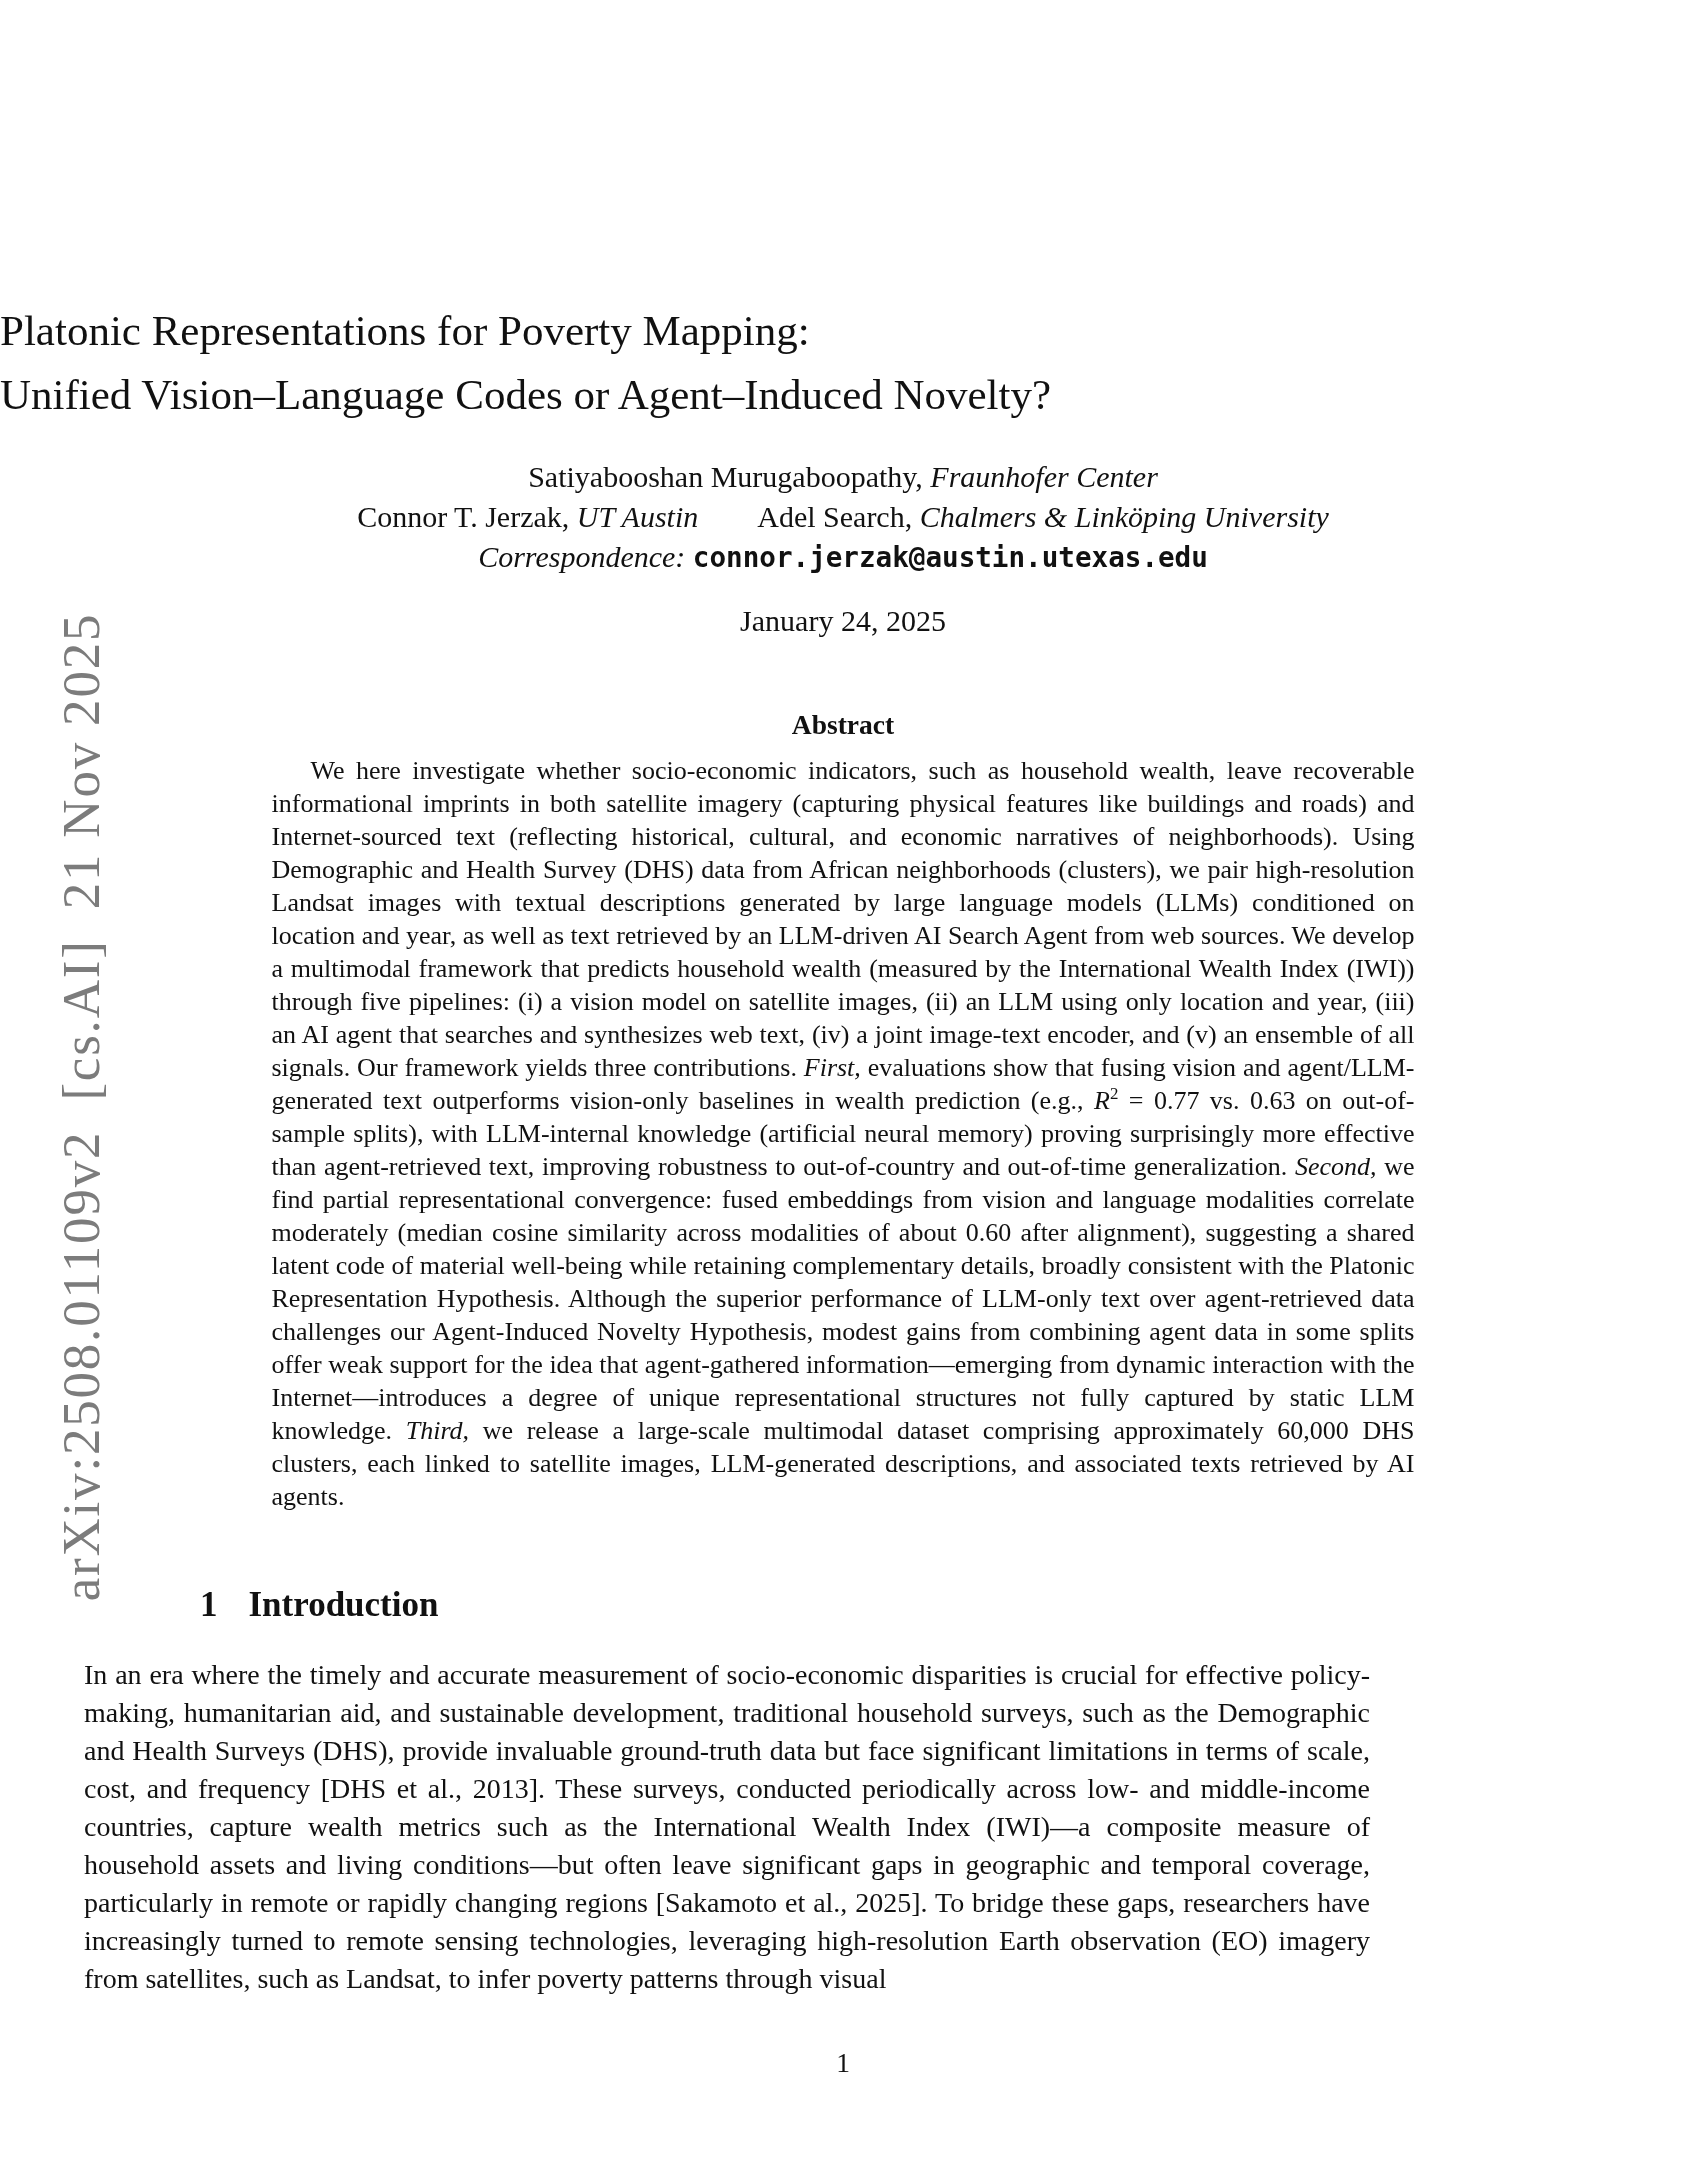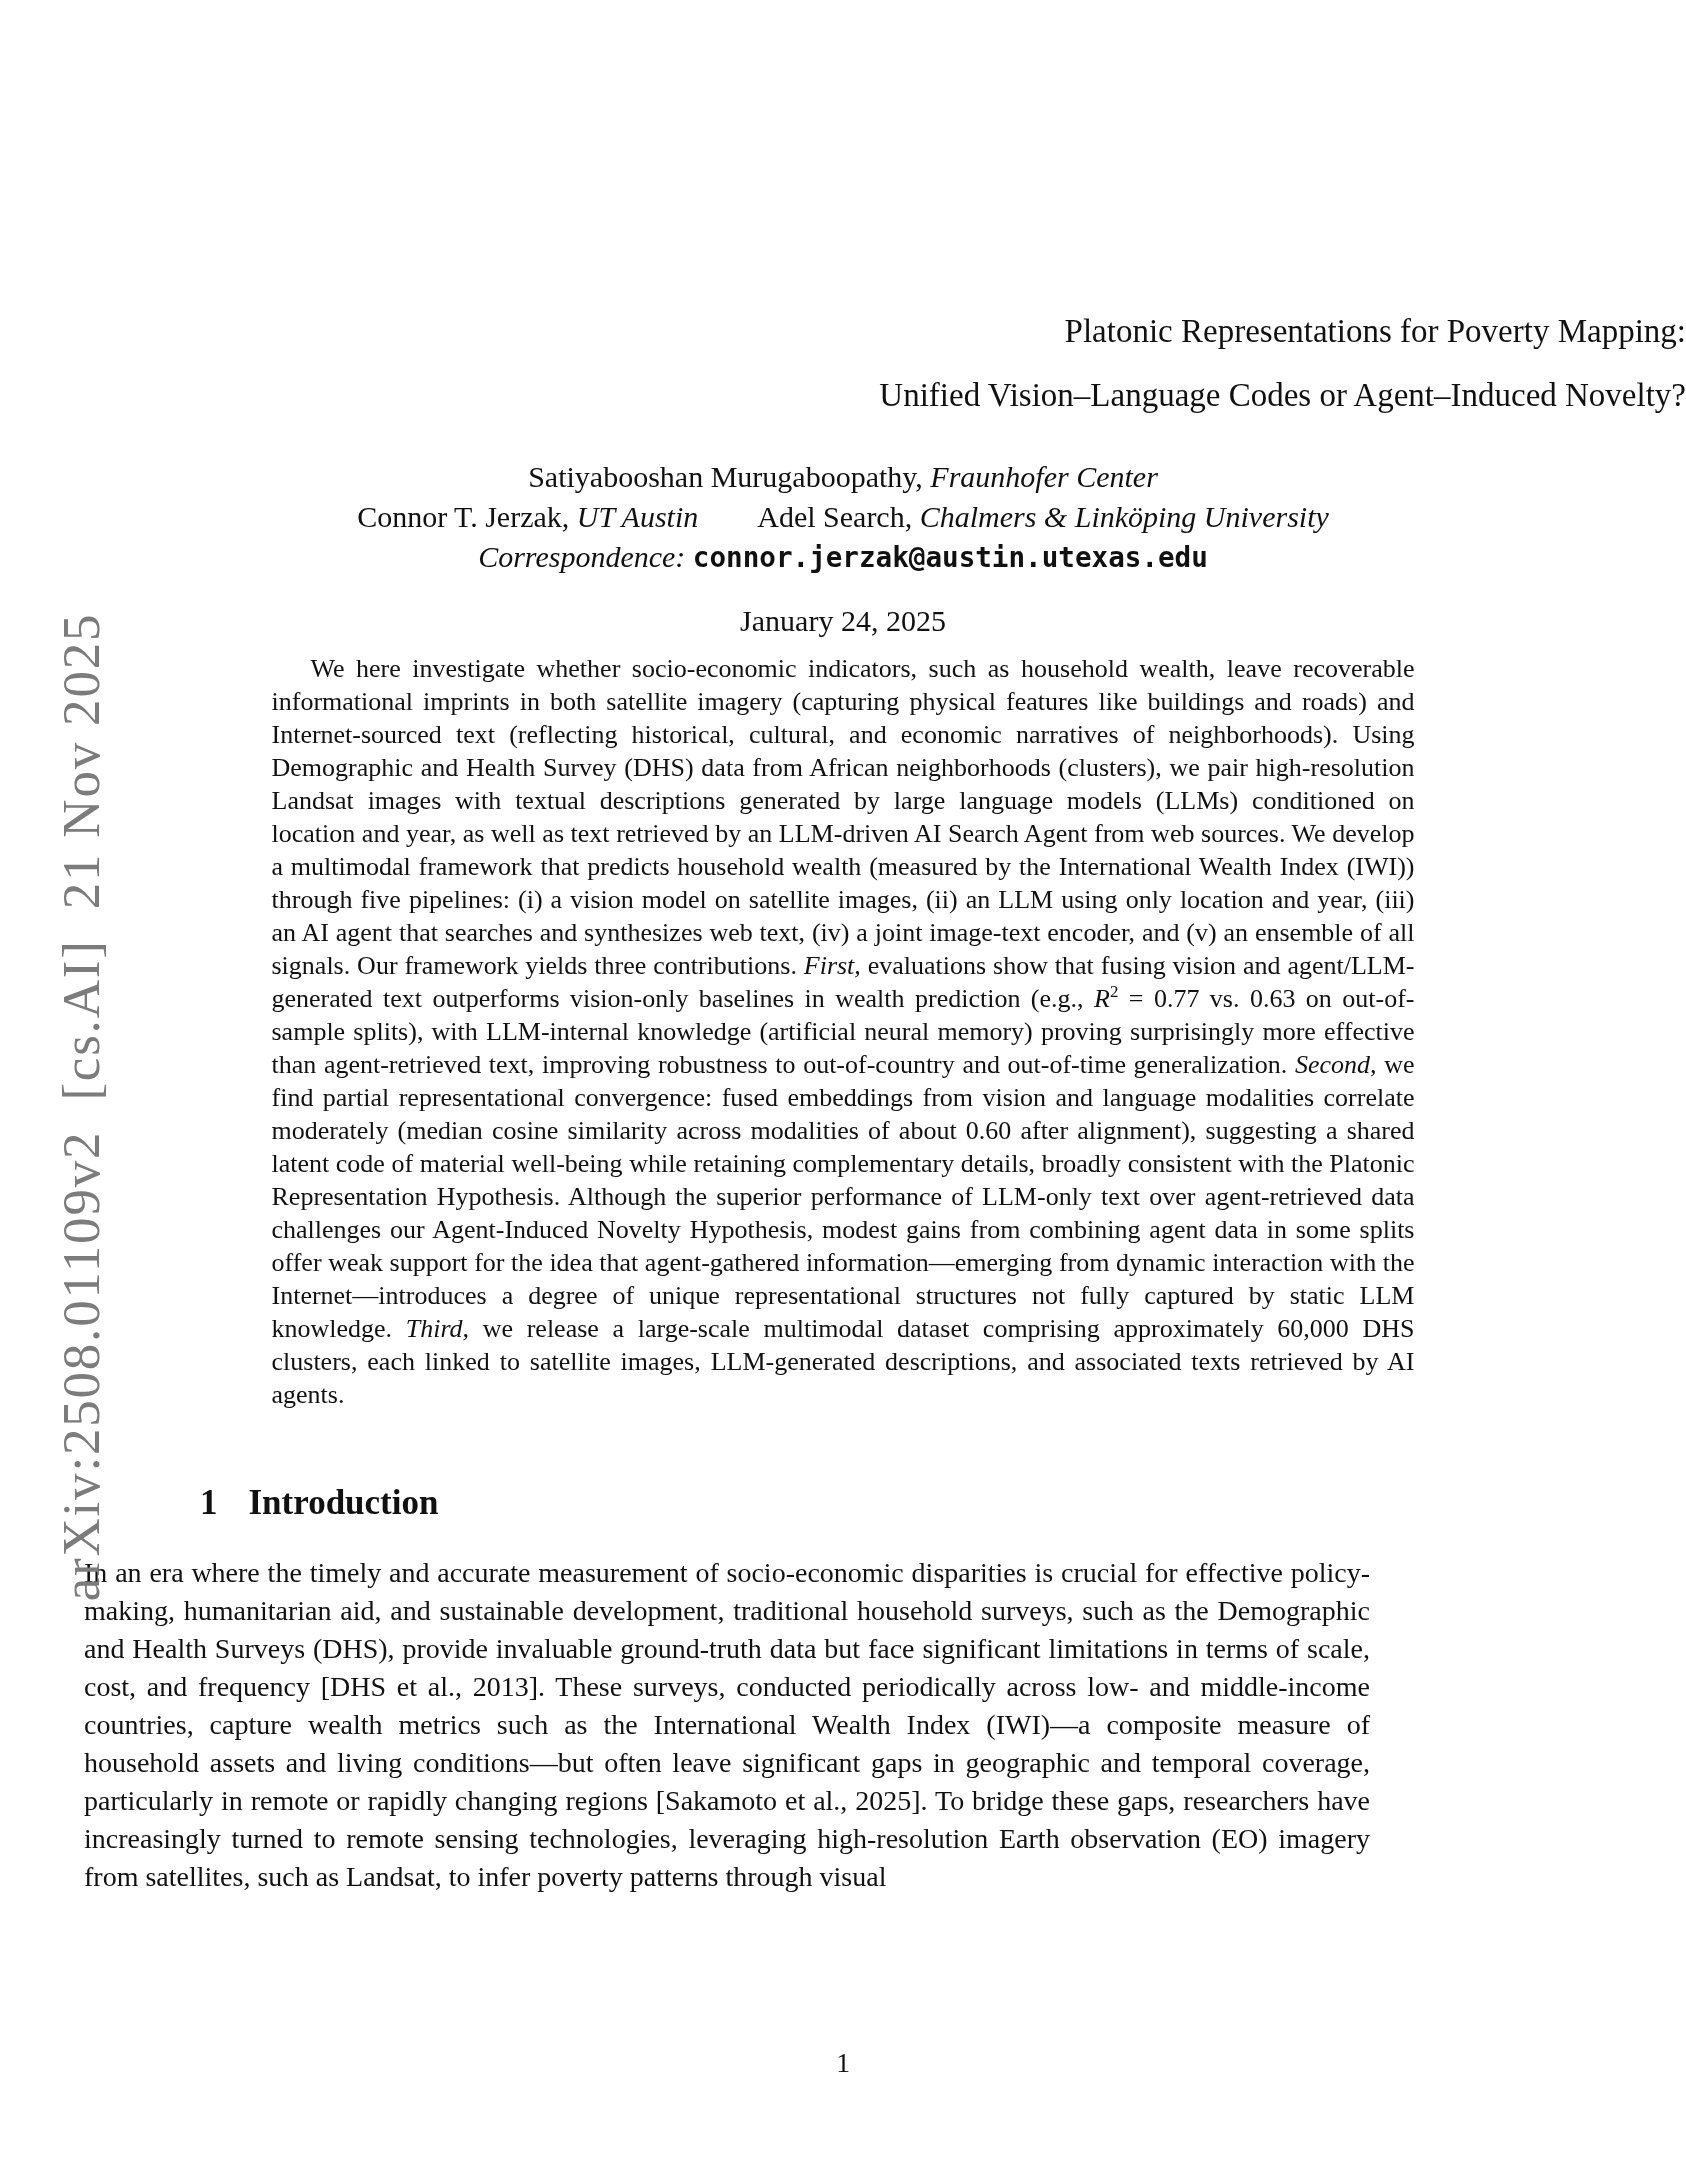--- a/index.html
+++ b/index.html
@@ -20,22 +20,22 @@
     top: 1107px;
     transform: translate(-50%, -50%) rotate(-90deg);
     font-size: 53px;
     letter-spacing: 1.8px;
     color: #7c7c7c;
     white-space: pre;
   }
 
   .title {
     padding-top: 299px;
-    text-align: right;
-    font-size: 33px;
+    text-align: left;
+    font-size: 43px;
     line-height: 64px;
   }
 
   .authors {
     margin-top: 30px;
     text-align: center;
     font-size: 30px;
     line-height: 40px;
   }
   .seg-italic { font-style: italic; }
@@ -105,20 +105,21 @@
   </div>
 
   <div class="authors">
     <div><span>Satiyabooshan Murugaboopathy, </span><span class="seg-italic">Fraunhofer Center</span></div>
     <div><span>Connor T. Jerzak, </span><span class="seg-italic">UT Austin</span><span class="seg-gap"> </span><span>Adel Search, </span><span class="seg-italic">Chalmers &amp; Linköping University</span></div>
     <div><span class="seg-italic">Correspondence:</span><span> </span><span class="seg-mono">connor.jerzak@austin.utexas.edu</span></div>
   </div>
 
   <div class="date">January 24, 2025</div>
 
+  <div class="abs-head">Abstract</div>
 
   <p class="abs-body"><span>We here investigate whether socio-economic indicators, such as household wealth, leave recoverable informational imprints in both satellite imagery (capturing physical features like buildings and roads) and Internet-sourced text (reflecting historical, cultural, and economic narratives of neighborhoods). Using Demographic and Health Survey (DHS) data from African neighborhoods (clusters), we pair high-resolution Landsat images with textual descriptions generated by large language models (LLMs) conditioned on location and year, as well as text retrieved by an LLM-driven AI Search Agent from web sources. We develop a multimodal framework that predicts household wealth (measured by the International Wealth Index (IWI)) through five pipelines: (i) a vision model on satellite images, (ii) an LLM using only location and year, (iii) an AI agent that searches and synthesizes web text, (iv) a joint image-text encoder, and (v) an ensemble of all signals. Our framework yields three contributions. </span><span class="seg-italic">First,</span><span> evaluations show that fusing vision and agent/LLM-generated text outperforms vision-only baselines in wealth prediction (e.g., </span><span class="seg-italic">R</span><span class="seg-sup">2</span><span> = 0.77 vs. 0.63 on out-of-sample splits), with LLM-internal knowledge (artificial neural memory) proving surprisingly more effective than agent-retrieved text, improving robustness to out-of-country and out-of-time generalization. </span><span class="seg-italic">Second,</span><span> we find partial representational convergence: fused embeddings from vision and language modalities correlate moderately (median cosine similarity across modalities of about 0.60 after alignment), suggesting a shared latent code of material well-being while retaining complementary details, broadly consistent with the Platonic Representation Hypothesis. Although the superior performance of LLM-only text over agent-retrieved data challenges our Agent-Induced Novelty Hypothesis, modest gains from combining agent data in some splits offer weak support for the idea that agent-gathered information—emerging from dynamic interaction with the Internet—introduces a degree of unique representational structures not fully captured by static LLM knowledge. </span><span class="seg-italic">Third,</span><span> we release a large-scale multimodal dataset comprising approximately 60,000 DHS clusters, each linked to satellite images, LLM-generated descriptions, and associated texts retrieved by AI agents.</span></p>
 
   <h2 class="sec-head">
     <span class="sec-num">1</span><span>Introduction</span>
   </h2>
 
   <p class="body-par">In an era where the timely and accurate measurement of socio-economic disparities is crucial for effective policy-making, humanitarian aid, and sustainable development, traditional household surveys, such as the Demographic and Health Surveys (DHS), provide invaluable ground-truth data but face significant limitations in terms of scale, cost, and frequency [DHS et al., 2013]. These surveys, conducted periodically across low- and middle-income countries, capture wealth metrics such as the International Wealth Index (IWI)—a composite measure of household assets and living conditions—but often leave significant gaps in geographic and temporal coverage, particularly in remote or rapidly changing regions [Sakamoto et al., 2025]. To bridge these gaps, researchers have increasingly turned to remote sensing technologies, leveraging high-resolution Earth observation (EO) imagery from satellites, such as Landsat, to infer poverty patterns through visual</p>
 
   <div class="page-num">1</div>

